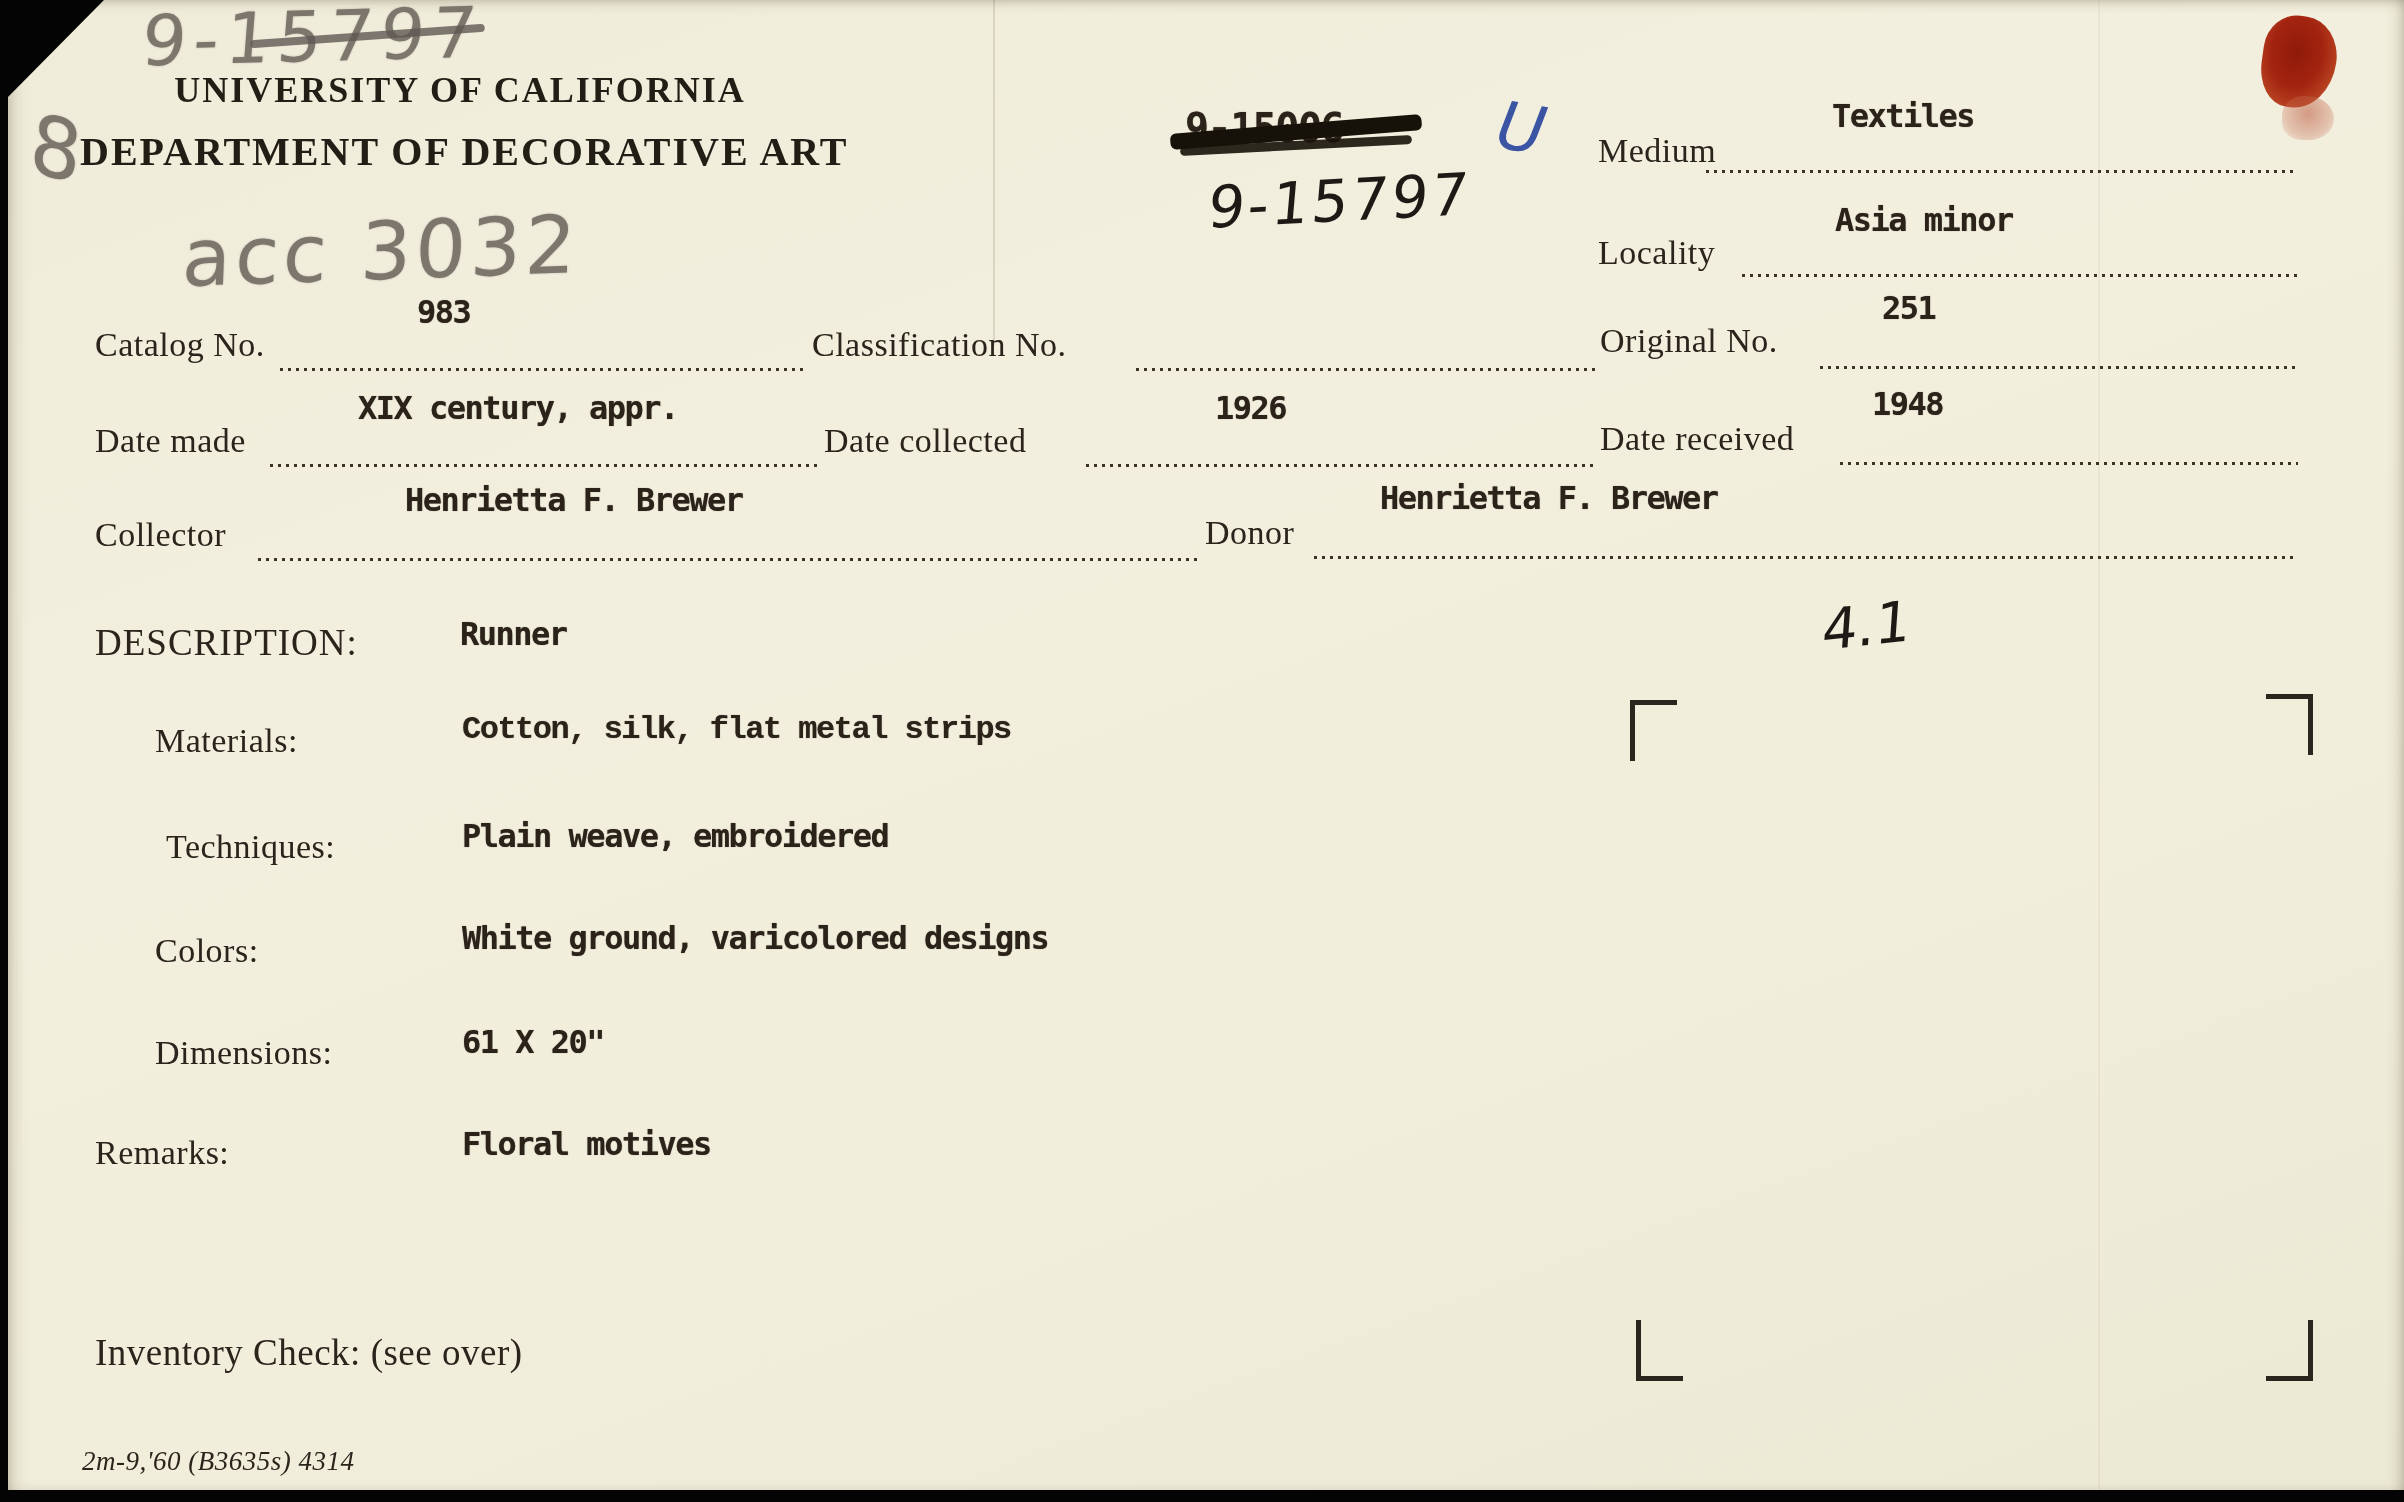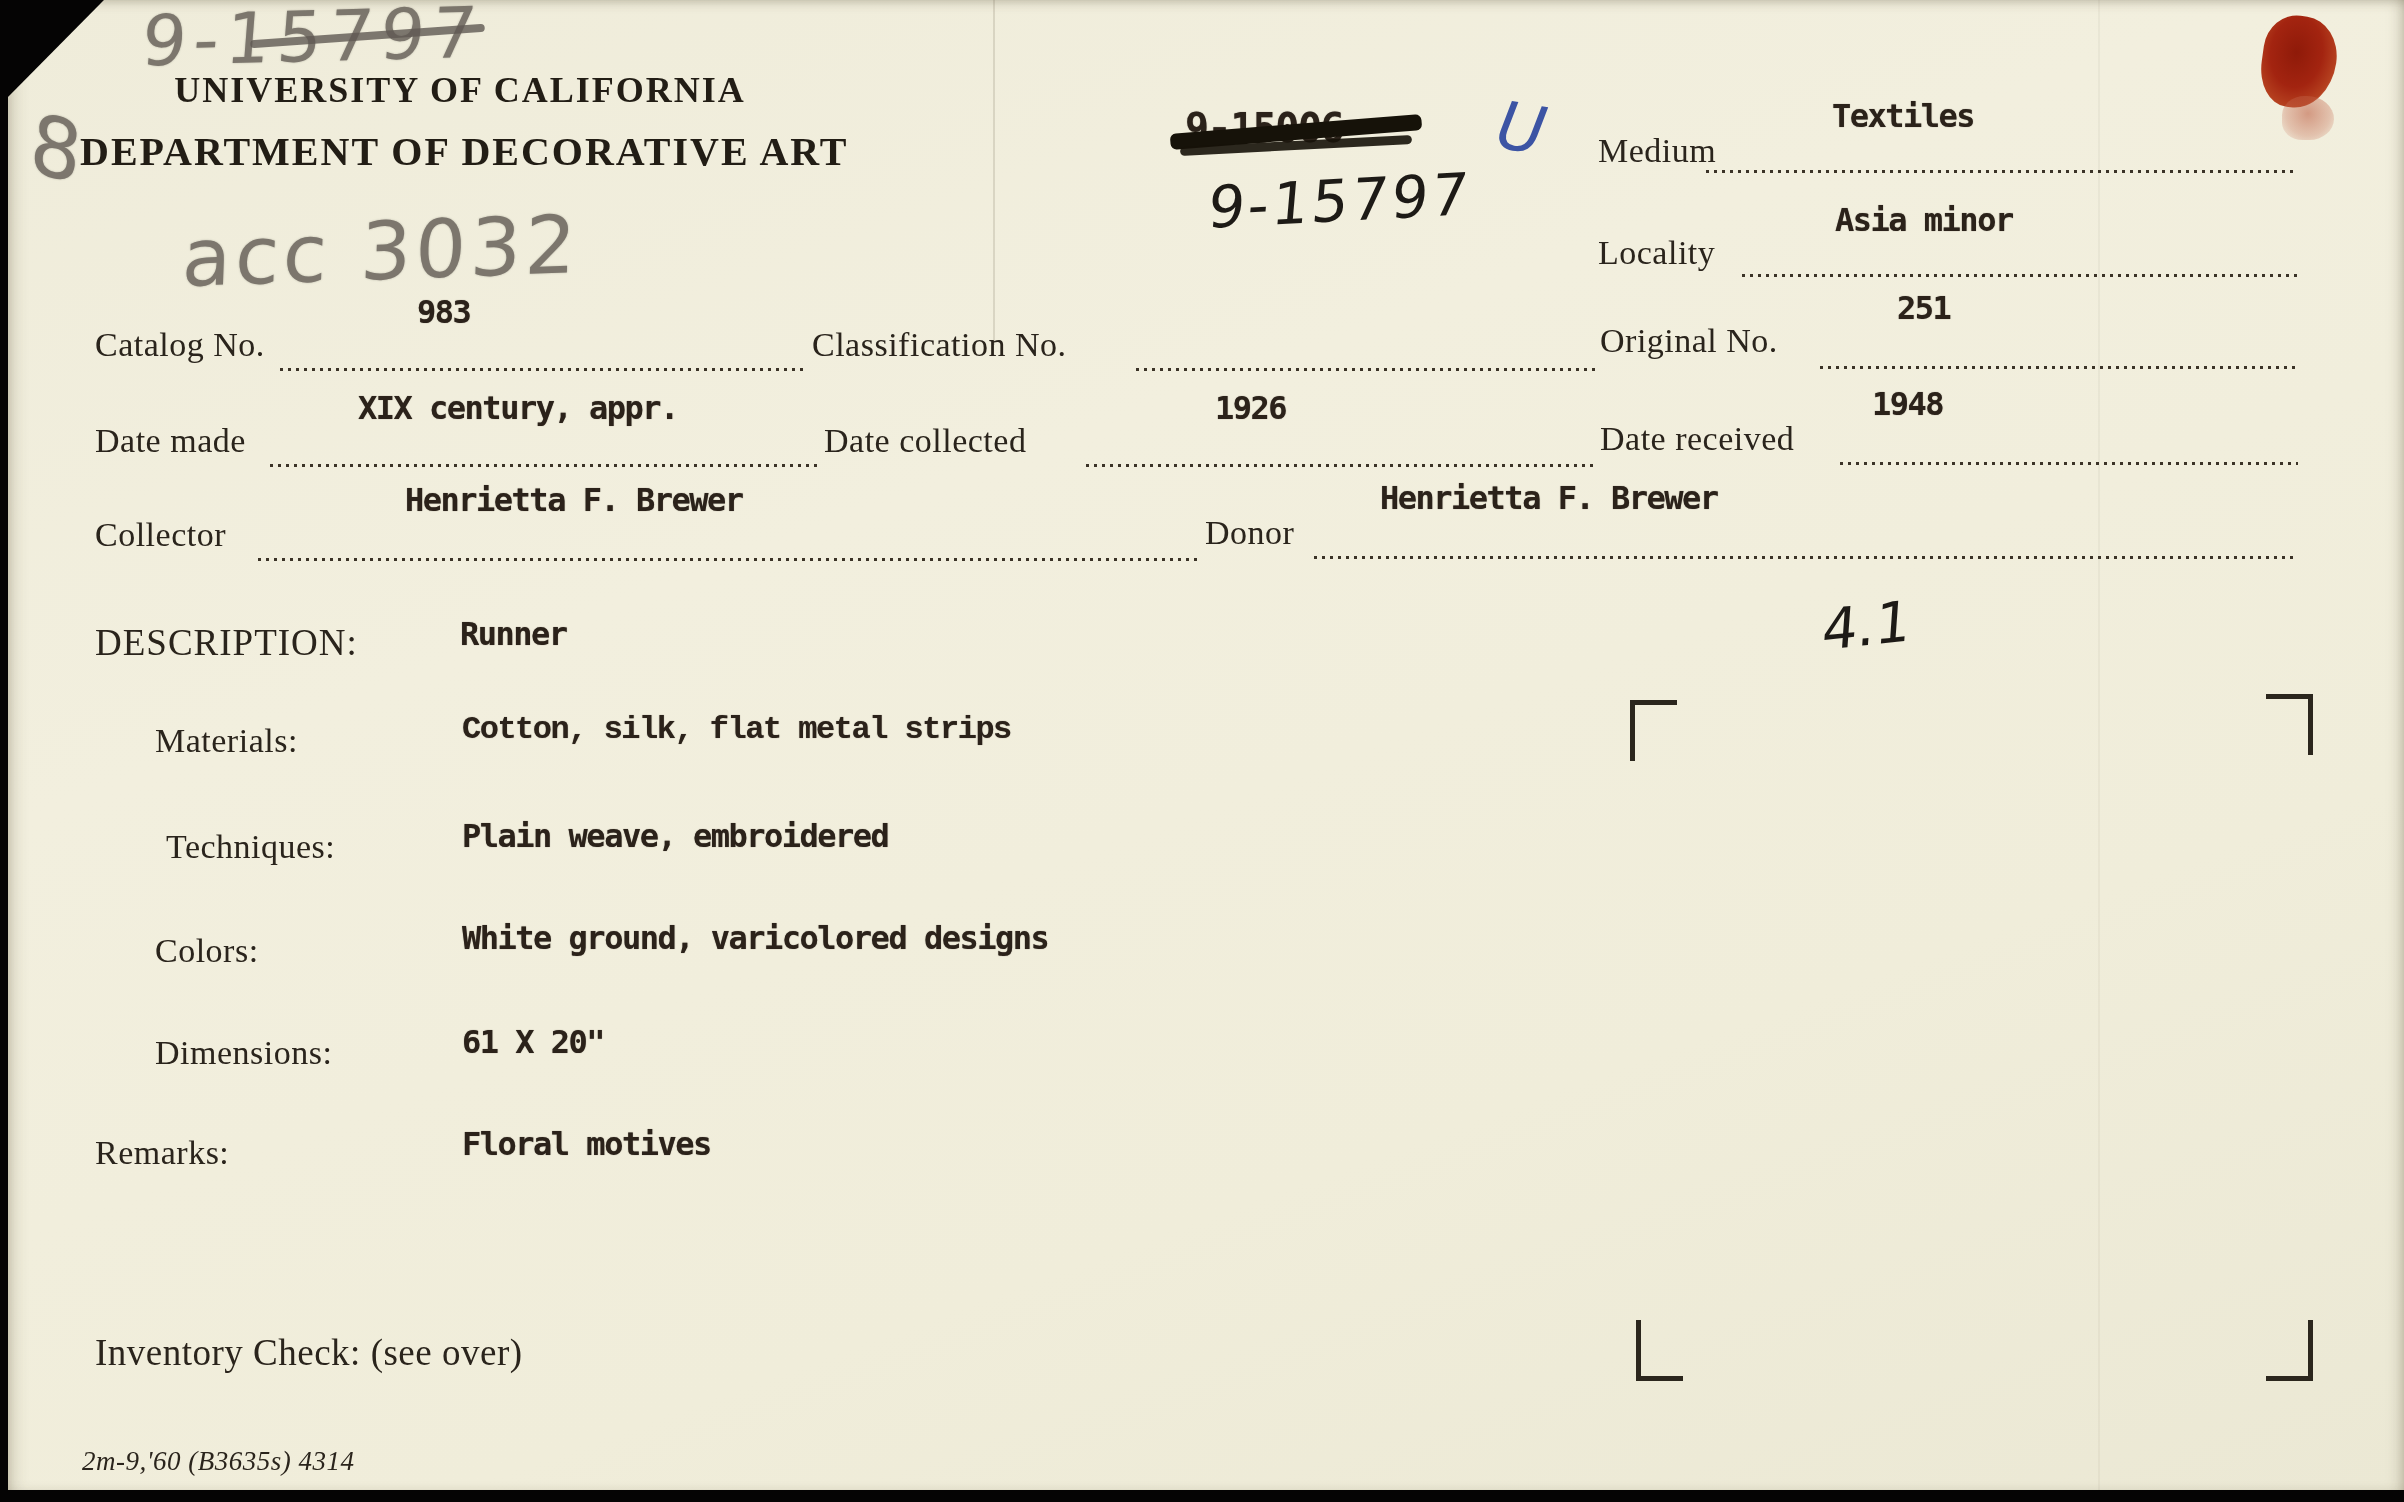--- a/index.html
+++ b/index.html
@@ -106,21 +106,21 @@
 
   <div class="lbl" style="left:95px;top:328px;">Catalog No.</div>
   <div class="dots" style="left:280px;top:368px;width:528px;"></div>
   <div class="typed" style="left:405px;top:296px;margin-left:12px;">983</div>
 
   <div class="lbl" style="left:812px;top:328px;">Classification No.</div>
   <div class="dots" style="left:1136px;top:368px;width:461px;"></div>
 
   <div class="lbl" style="left:1600px;top:324px;">Original No.</div>
   <div class="dots" style="left:1820px;top:366px;width:478px;"></div>
-  <div class="typed" style="left:1882px;top:292px;margin-left:15px;">251</div>
+  <div class="typed" style="left:1882px;top:292px;">251</div>
 
   <div class="lbl" style="left:95px;top:424px;">Date made</div>
   <div class="dots" style="left:270px;top:464px;width:552px;"></div>
   <div class="typed" style="left:358px;top:392px;">XIX century, appr.</div>
 
   <div class="lbl" style="left:824px;top:424px;">Date collected</div>
   <div class="dots" style="left:1086px;top:464px;width:511px;"></div>
   <div class="typed" style="left:1215px;top:392px;">1926</div>
 
   <div class="lbl" style="left:1600px;top:422px;">Date received</div>

